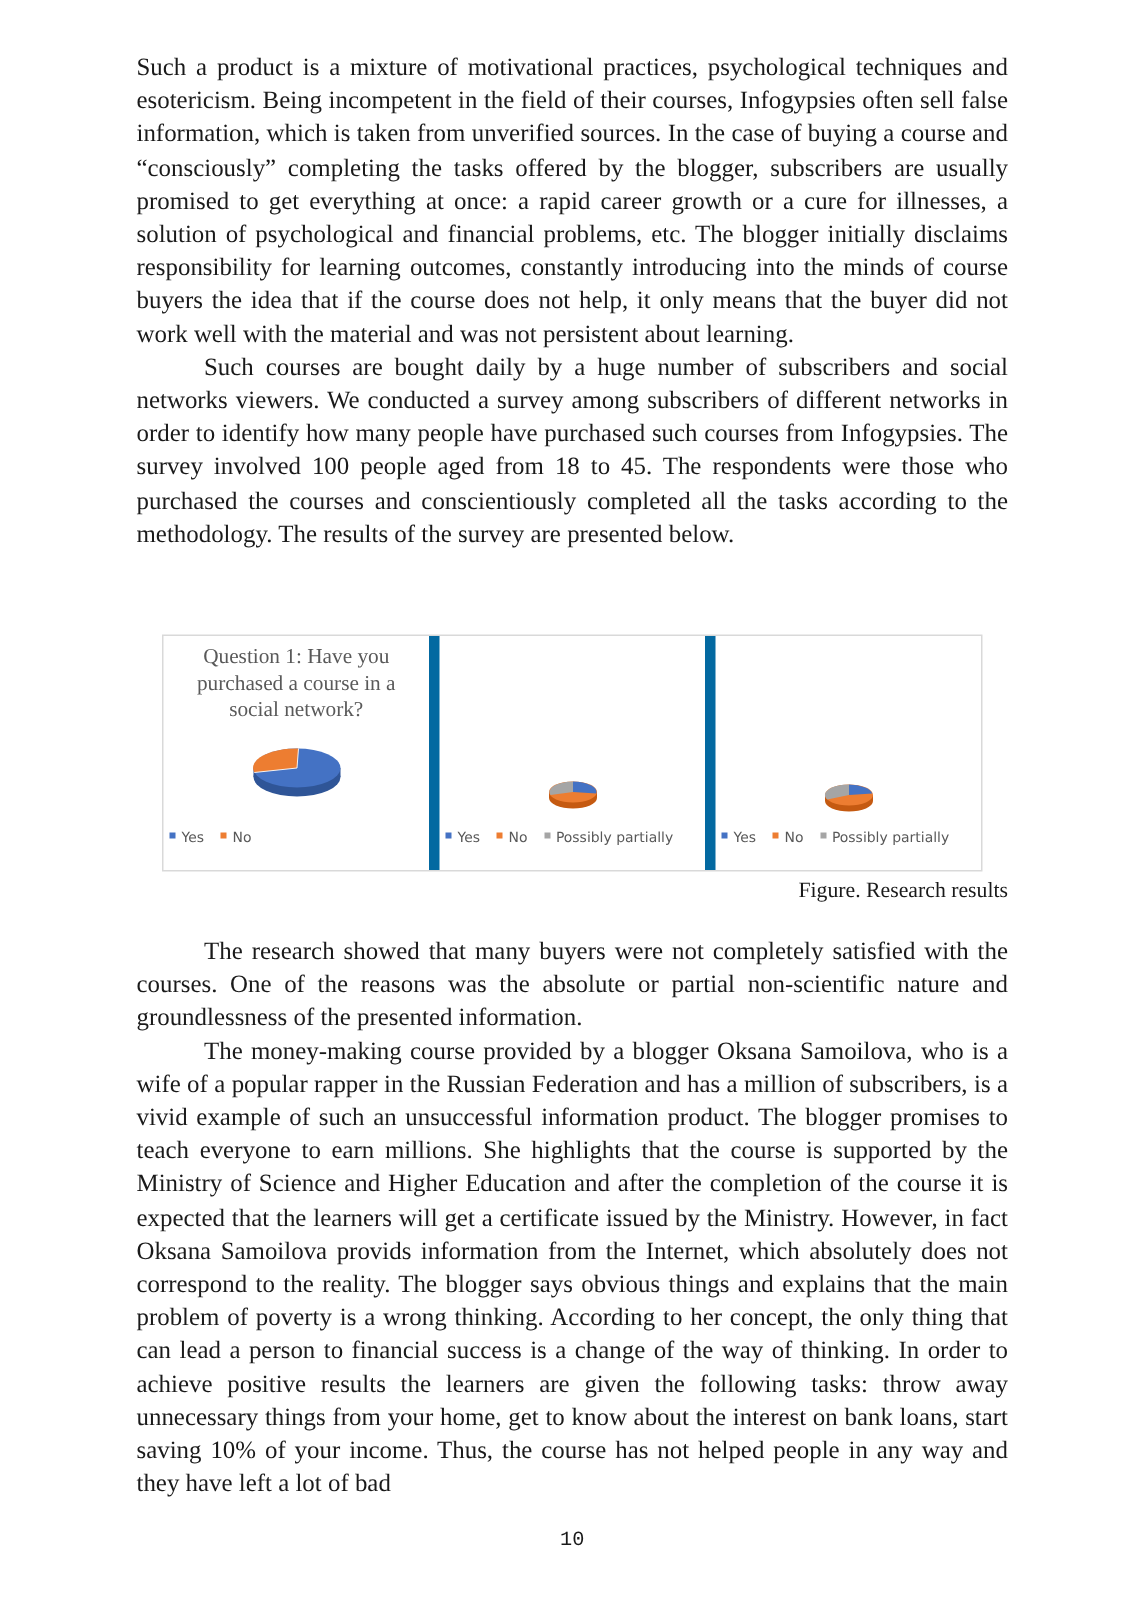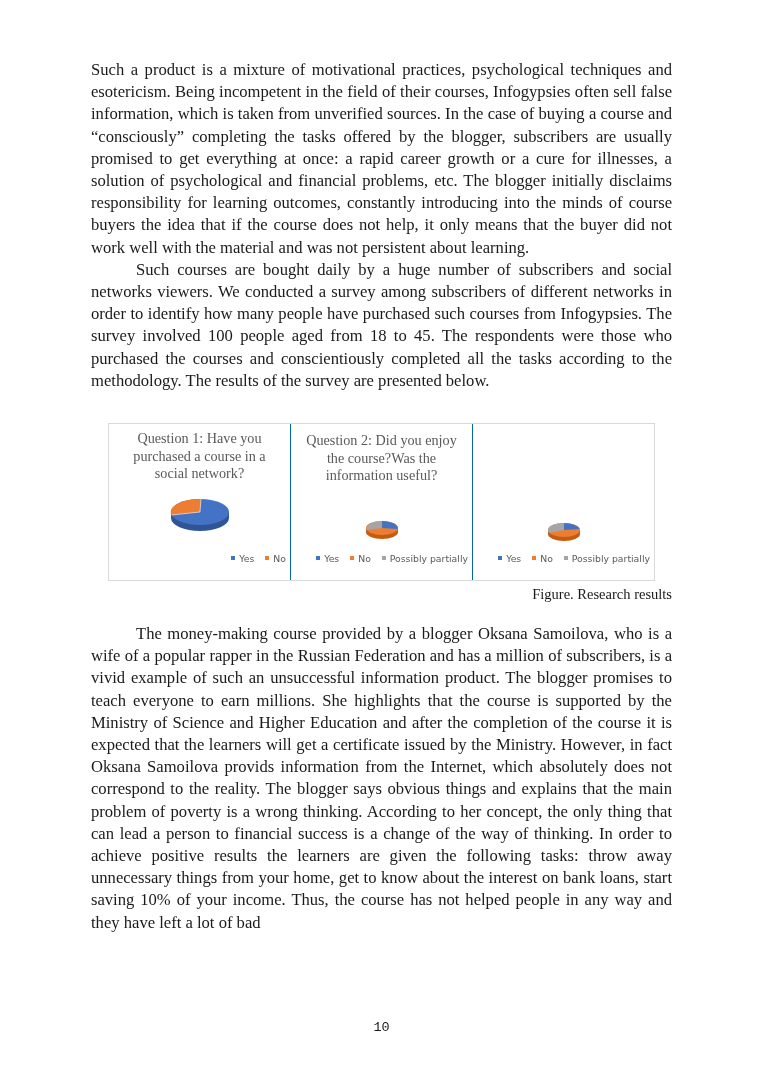--- a/index.html
+++ b/index.html
@@ -4,37 +4,37 @@
 <style>
   html, body { margin: 0; padding: 0; background: #ffffff; }
   body { width: 764px; height: 1080px; position: relative; overflow: hidden; }
   .page {
     position: absolute; left: 91px; top: 0; width: 581px;
     font-family: "Liberation Serif", serif; font-size: 16.6px; line-height: 22.2px;
     color: #1a1a1a; text-align: justify;
   }
   .para { margin: 0; }
   .indent { text-indent: 45px; }
-  .top-block { position: absolute; top: 59px; left: 0; width: 581px; }
+  .top-block { position: absolute; top: 34px; left: 0; width: 581px; }
   .figure {
     position: absolute; top: 423px; left: 17px; width: 547px; height: 158px;
     display: flex; border: 1px solid #d9d9d9; box-sizing: border-box; background: #fff;
   }
   .panel {
-    flex: 1; border-right: 1px solid #0369a1; position: relative; box-sizing: border-box;
+    flex: 1; border-right: 7px solid #0369a1; position: relative; box-sizing: border-box;
   }
   .panel:last-child { border-right: none; }
   .panel-title {
     position: absolute; top: 8px; left: 8px; right: 8px; text-align: center;
     font-family: "Liberation Serif", serif; font-size: 14.2px; line-height: 17.5px; color: #595959;
   }
   .panel-title.q1 { top: 6px; }
   .pie-wrap { position: absolute; left: 0; right: 0; display: flex; justify-content: center; }
   .legend {
-    position: absolute; bottom: 10px; left: 0; right: 0; text-align: right;
+    position: absolute; bottom: 10px; left: 0; right: 0; text-align: left;
     font-family: "DejaVu Sans", sans-serif; font-size: 9.3px; color: #595959; white-space: nowrap;
   }
   .legend-item { display: inline-block; margin: 0 4px; }
   .swatch { display: inline-block; width: 4px; height: 4px; margin-right: 4px; vertical-align: middle; position: relative; top: -1px; }
   .caption {
     position: absolute; top: 583px; left: 0; width: 581px; text-align: right;
     font-family: "Liberation Serif", serif; font-size: 14.5px; color: #1a1a1a;
   }
   .bottom-block { position: absolute; top: 623px; left: 0; width: 581px; }
   .page-number {
@@ -66,21 +66,20 @@
           <path d="M32 14 L3.5 17" stroke="#ffffff" stroke-width="0.6"></path>
         </svg>
       </div>
       <div class="legend">
         <span class="legend-item"><span class="swatch" style="background:#4472C4"></span><span>Yes</span></span>
         <span class="legend-item"><span class="swatch" style="background:#ED7D31"></span><span>No</span></span>
       </div>
     </div>
 
     <div class="panel">
-      <div class="panel-title">Question 2: Did you enjoy the course?Was the information useful?</div>
       <div class="pie-wrap" style="top:95px;">
         <svg width="36" height="24" viewBox="0 0 36 24">
           <ellipse cx="18" cy="13" rx="16" ry="7" fill="#C55A11"></ellipse>
           <rect x="2" y="9" width="32" height="4" fill="#C55A11"></rect>
           <ellipse cx="18" cy="9" rx="16" ry="7" fill="#ED7D31"></ellipse>
           <path d="M18 9 L18 2 A16 7 0 0 1 33.5 10 Z" fill="#4472C4"></path>
           <path d="M18 9 L18 2 A16 7 0 0 0 3 11 Z" fill="#A5A5A5"></path>
         </svg>
       </div>
       <div class="legend">
@@ -104,17 +103,18 @@
         <span class="legend-item"><span class="swatch" style="background:#4472C4"></span><span>Yes</span></span>
         <span class="legend-item"><span class="swatch" style="background:#ED7D31"></span><span>No</span></span>
         <span class="legend-item"><span class="swatch" style="background:#A5A5A5"></span><span>Possibly partially</span></span>
       </div>
     </div>
   </div>
 
   <div class="caption">Figure. Research results</div>
 
   <div class="bottom-block">
+    <p class="para indent">The research showed that many buyers were not completely satisfied with the courses. One of the reasons was the absolute or partial non-scientific nature and groundlessness of the presented information.</p>
     <p class="para indent">The money-making course provided by a blogger Oksana Samoilova, who is a wife of a popular rapper in the Russian Federation and has a million of subscribers, is a vivid example of such an unsuccessful information product. The blogger promises to teach everyone to earn millions. She highlights that the course is supported by the Ministry of Science and Higher Education and after the completion of the course it is expected that the learners will get a certificate issued by the Ministry. However, in fact Oksana Samoilova provids information from the Internet, which absolutely does not correspond to the reality. The blogger says obvious things and explains that the main problem of poverty is a wrong thinking. According to her concept, the only thing that can lead a person to financial success is a change of the way of thinking. In order to achieve positive results the learners are given the following tasks: throw away unnecessary things from your home, get to know about the interest on bank loans, start saving 10% of your income. Thus, the course has not helped people in any way and they have left a lot of bad</p>
   </div>
 
   <div class="page-number">10</div>
 </div>
 
 </body></html>

